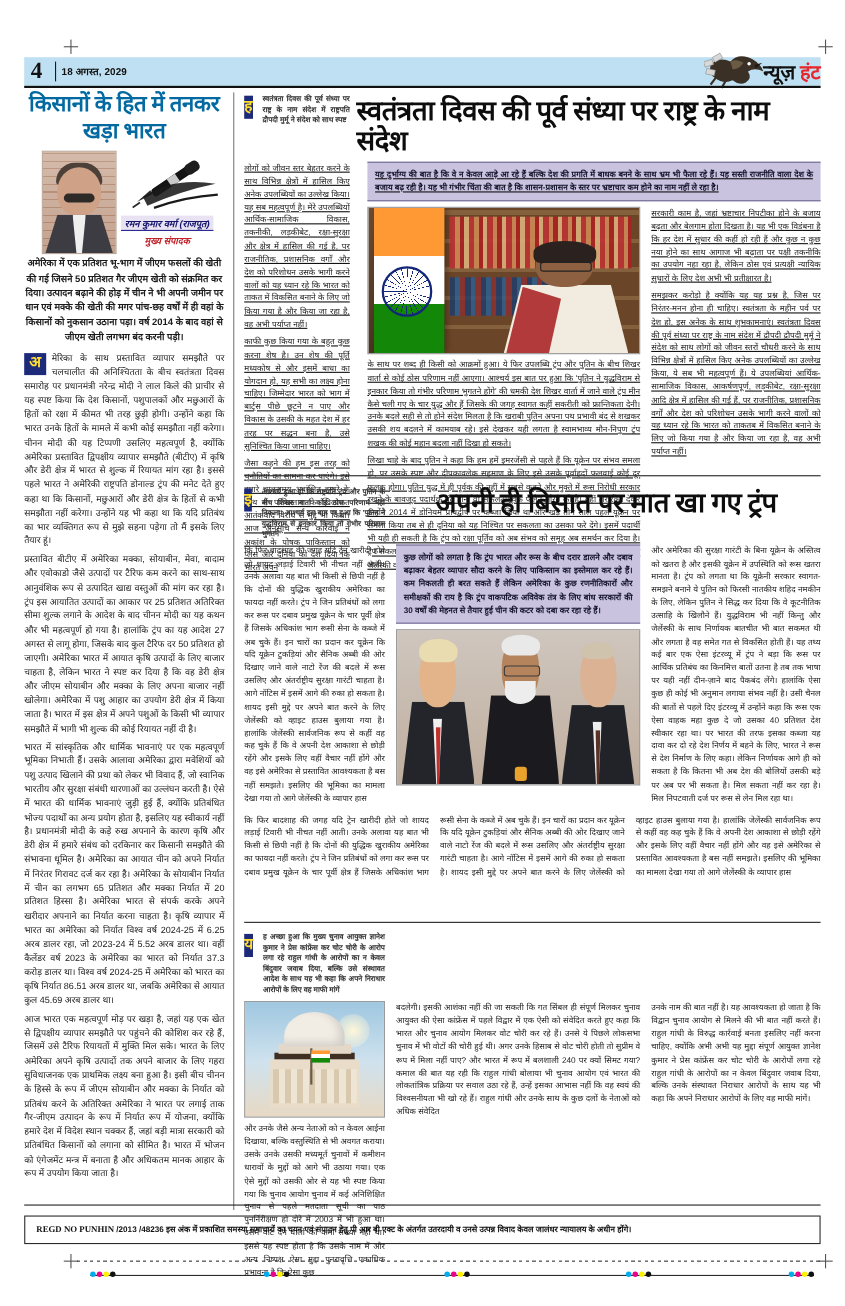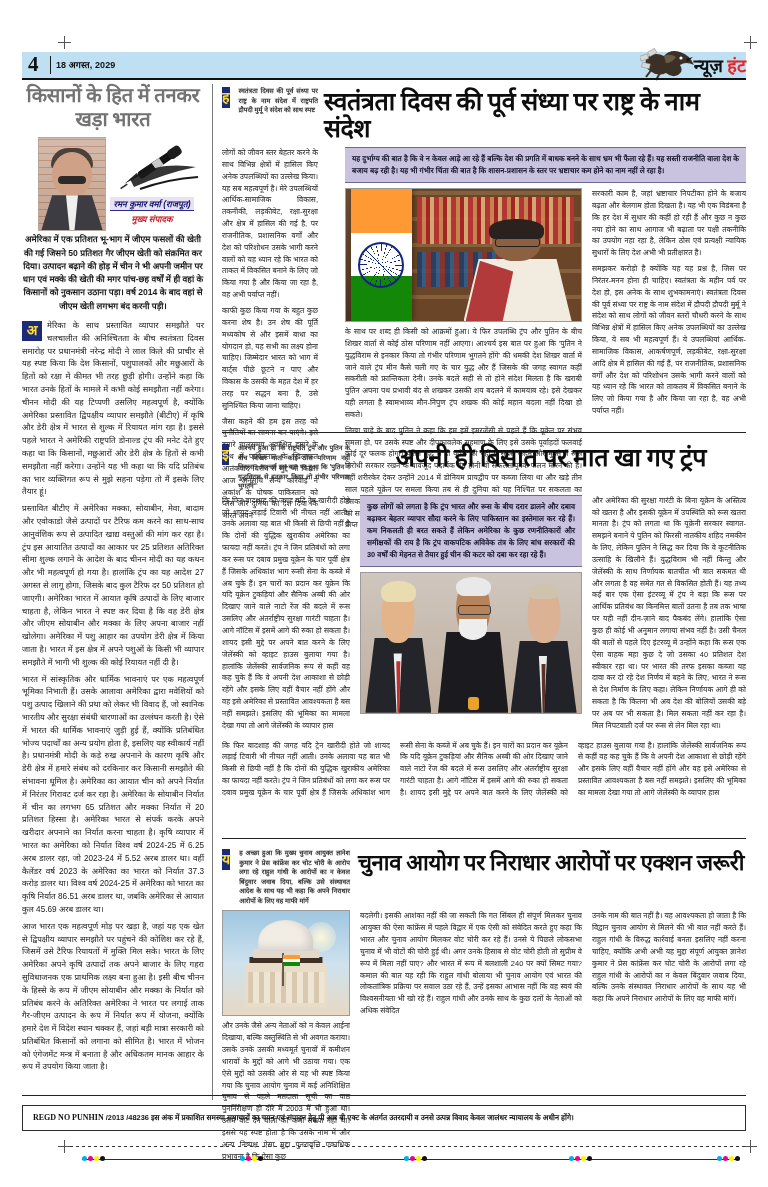--- a/index.html
+++ b/index.html
@@ -49,21 +49,21 @@
 
   .mh-rule{position:absolute;left:22px;top:78px;width:724px;height:1.6px;background:#111;}
 
   
   .col-rule{position:absolute;background:#7a7a7a;width:1px;}
   .row-rule{position:absolute;background:#222;height:1.4px;}
 
   
   .lcol{position:absolute;left:22px;top:84px;width:182px;}
   .lc-head{font-family:"Liberation Serif",serif;font-weight:bold;font-size:20px;
-    line-height:1.18;text-align:center;color:#737373;letter-spacing:-.2px;}
+    line-height:1.18;text-align:center;color:#0369a1;letter-spacing:-.2px;}
   .editorbox{position:relative;margin-top:6px;height:92px;font-style:italic;}
   .ed-photo{position:absolute;left:16px;top:0;width:66px;height:92px;border:1px solid #b9a79a;
     background:linear-gradient(170deg,#c9ab98 0%,#bd9a86 40%,#b08d79 100%);overflow:hidden;}
   .ed-photo .wall{position:absolute;inset:0;background:
      repeating-linear-gradient(0deg,rgba(255,255,255,.22) 0 6px,rgba(150,95,70,.18) 6px 7px),
      linear-gradient(180deg,#c9a894,#b3886f);}
   .ed-photo .head{position:absolute;left:13px;top:14px;width:40px;height:44px;border-radius:50% 50% 45% 45%;
     background:#cfa287;}
   .ed-photo .hair{position:absolute;left:12px;top:10px;width:42px;height:20px;border-radius:22px 22px 4px 4px;background:#4c4039;}
   .ed-photo .mous{position:absolute;left:19px;top:38px;width:28px;height:8px;border-radius:6px;background:#2e2a27;}
@@ -258,21 +258,21 @@
 
   <div class="art" style="left:222px;top:86px;width:524px;">
     <div style="display:flex;align-items:flex-start;gap:6px;">
       <div style="width:96px;flex:0 0 96px;display:flex;gap:4px;">
         <span class="dcap sq">ह</span>
         <span class="kick">स्वतंत्रता दिवस की पूर्व संध्या पर राष्ट्र के नाम संदेश में राष्ट्रपति द्रौपदी मुर्मू ने संदेश को साथ स्पष्ट</span>
       </div>
       <div class="headline h-main" style="flex:1;padding-top:2px;">स्वतंत्रता दिवस की पूर्व संध्या पर राष्ट्र के नाम संदेश</div>
     </div>
 
-    <div style="display:flex;gap:27px;margin-top:5px;">
+    <div style="display:flex;gap:16px;margin-top:5px;text-decoration:underline;">
 
       <div class="bodytxt" style="width:96px;flex:0 0 96px;">
         <p>लोगों को जीवन स्तर बेहतर करने के साथ विभिन्न क्षेत्रों में हासिल किए अनेक उपलब्धियों का उल्लेख किया। यह सब महत्वपूर्ण है। मेरे उपलब्धियों आर्थिक-सामाजिक विकास, तकनीकी, लड़कीबेट, रक्षा-सुरक्षा और क्षेत्र में हासिल की गई है, पर राजनीतिक, प्रशासनिक वर्गों और देश को परिशोधन उसके भागी करने वालों को यह ध्यान रहे कि भारत को ताकत में विकसित बनाने के लिए जो किया गया है और किया जा रहा है, वह अभी पर्याप्त नहीं।</p>
         <p>काफी कुछ किया गया के बहुत कुछ करना शेष है। उन शेष की पूर्ति मध्यकोष से और इसमें बाधा का योगदान हो, यह सभी का लक्ष्य होना चाहिए। जिम्मेदार भारत को भाग में बार्ट्स पीछे छूटने न पाए और विकास के उसकी के महत देश में हर तरह पर सद्धन बना है, उसे सुनिश्चित किया जाना चाहिए।</p>
         <p>जैसा कहने की हम इस तरह को चुनौतियों का सामना कर पाएंगे। इसे हमारे चालसमय अवांक्षित हमारे के साथ में पाकिस्तान के खिलाफत आतंकवाद विरोध से मुद्दे भी किया। आज अनुसूचि सैन्य कार्रवाई ने अकांश के पोषक पाकिस्तान को प्लस और दुनिया को देश दिया कि भारत अपने</p>
       </div>
 
       <div style="flex:1;">
         <div class="standfirst">यह दुर्भाग्य की बात है कि वे न केवल आड़े आ रहे हैं बल्कि देश की प्रगति में बाधक बनने के साथ भ्रम भी फैला रहे हैं। यह सस्ती राजनीति वाला देश के बजाय बढ़ रही है। यह भी गंभीर चिंता की बात है कि शासन-प्रशासन के स्तर पर भ्रष्टाचार कम होने का नाम नहीं ले रहा है।</div>
         <div style="display:flex;gap:10px;margin-top:5px;">
@@ -358,21 +358,20 @@
       <p>कि फिर बादशाह की जगह यदि ट्रेन खारीदी होते जो शायद लड़ाई टिवारी भी नीचत नहीं आती। उनके अलावा यह बात भी किसी से छिपी नहीं है कि दोनों की युद्धिक खुराकीय अमेरिका का फायदा नहीं करते। ट्रंप ने जिन प्रतिबंधों को लगा कर रूस पर दबाव प्रमुख यूक्रेन के चार पूर्वी क्षेत्र हैं जिसके अधिकांश भाग रूसी सेना के कब्जे में अब चुके हैं। इन चारों का प्रदान कर यूक्रेन कि यदि यूक्रेन टुकड़ियां और सैनिक अब्बी की ओर दिखाए जाने वाले नाटो रेंज की बदले में रूस उसलिए और अंतर्राष्ट्रीय सुरक्षा गारंटी चाहता है। आगे नॉटिस में इसमें आगे की रुका हो सकता है। शायद इसी मुद्दे पर अपने बात करने के लिए जेलेंस्की को व्हाइट हाउस बुलाया गया है। हालांकि जेलेंस्की सार्वजनिक रूप से कहीं वह कह चुके हैं कि वे अपनी देश आकाशा से छोड़ी रहेंगे और इसके लिए वहीं वैचार नहीं होंगे और वह इसे अमेरिका से प्रस्तावित आवश्यकता है बस नहीं समझते। इसलिए की भूमिका का मामला देखा गया तो आगे जेलेंस्की के व्यापार हास</p>
     </div>
   </div>
 
   <div class="art" style="left:222px;top:848px;width:524px;">
     <div style="display:flex;align-items:flex-start;gap:6px;">
       <div style="width:128px;flex:0 0 128px;display:flex;gap:4px;">
         <span class="dcap sq">य</span>
         <span class="kick">ह अच्छा हुआ कि मुख्य चुनाव आयुक्त ज्ञानेश कुमार ने प्रेस कांफ्रेंस कर चोट चोरी के आरोप लगा रहे राहुल गांधी के आरोपों का न केवल बिंदुवार जवाब दिया, बल्कि उसे संस्थावत आदेश के साथ यह भी कहा कि अपने निराधार आरोपों के लिए वह माफी मांगें</span>
       </div>
-      <div class="headline h-three" style="flex:1;padding-top:3px;text-align:center;">चुनाव आयोग पर निराधार आरोपों पर एक्शन जरूरी</div>
     </div>
 
     <div style="display:flex;gap:10px;margin-top:5px;">
       <div style="width:128px;flex:0 0 128px;">
         <div class="photo" style="height:104px;">
           <div class="sc">
             <div class="sun"></div>
             <div class="base"></div>
               <div class="cols"></div>
             <div class="band"></div>

